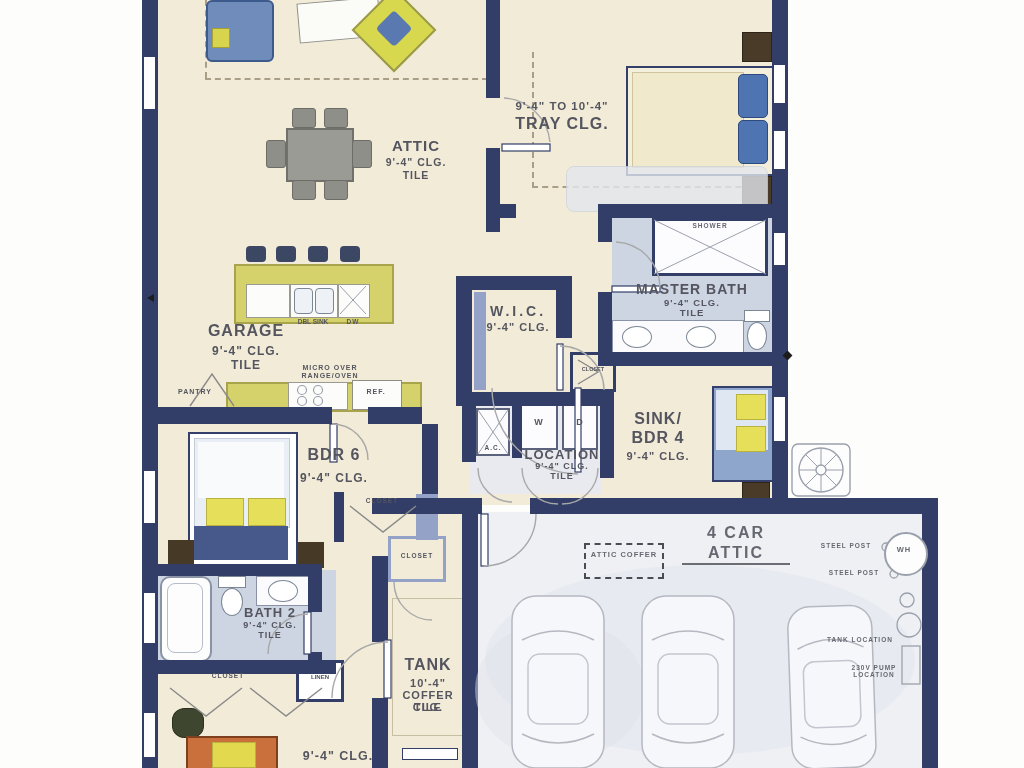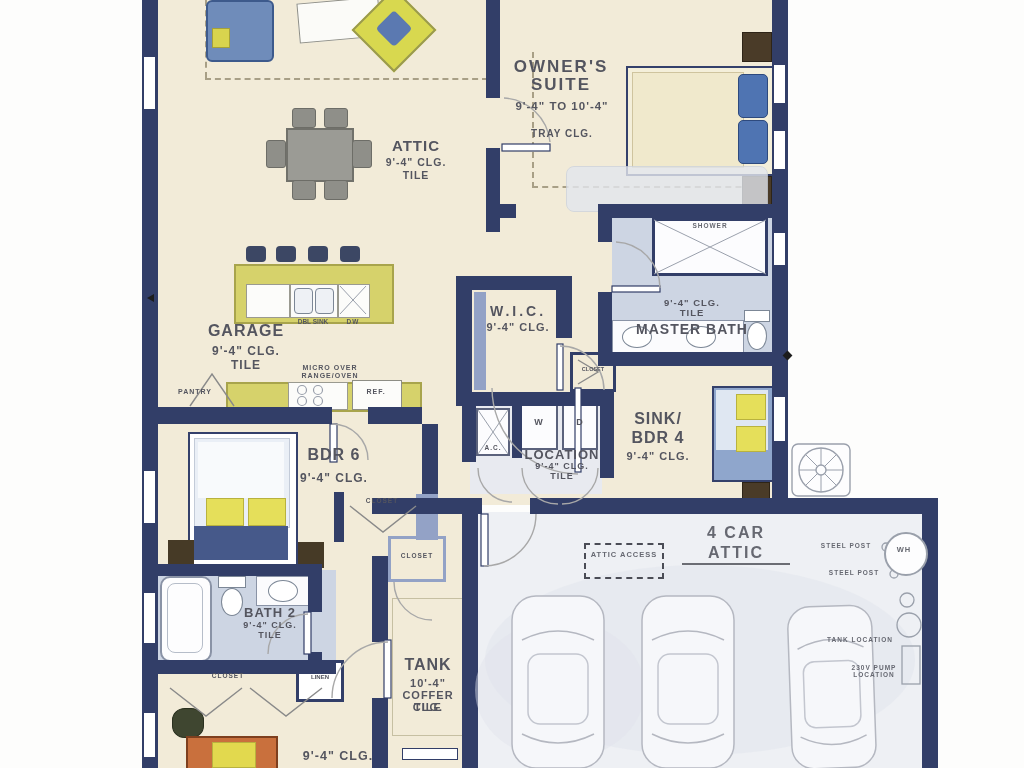--- a/index.html
+++ b/index.html
@@ -245,42 +245,41 @@
 
     <g fill="none" stroke="#9aa0ab" stroke-width="1.3">
       <circle cx="886" cy="547" r="4"></circle>
       <circle cx="894" cy="574" r="4"></circle>
       <circle cx="907" cy="600" r="7"></circle>
       <circle cx="909" cy="625" r="12"></circle>
       <rect x="902" y="646" width="18" height="38"></rect>
     </g>
   </svg>
 
-  <div class="txt" style="left:506px;top:58px;width:110px;font-size:17px;letter-spacing:2px;">OWNER'S SUITE</div>
   <div class="txt" style="left:500px;top:100px;width:124px;font-size:11.5px;">9'-4" TO 10'-4"</div>
-  <div class="txt" style="left:500px;top:115px;width:124px;font-size:10px;margin-top:14px;">TRAY CLG.</div>
+  <div class="txt" style="left:500px;top:115px;width:124px;font-size:16px;">TRAY CLG.</div>
 
   <div class="txt" style="left:380px;top:138px;width:72px;font-size:15px;">ATTIC</div>
   <div class="txt" style="left:380px;top:157px;width:72px;font-size:10.5px;">9'-4" CLG.</div>
   <div class="txt" style="left:380px;top:170px;width:72px;font-size:10.5px;">TILE</div>
 
   <div class="txt" style="left:196px;top:322px;width:100px;font-size:16px;">GARAGE</div>
   <div class="txt" style="left:200px;top:345px;width:92px;font-size:12px;">9'-4" CLG.</div>
   <div class="txt" style="left:200px;top:359px;width:92px;font-size:12px;">TILE</div>
   <div class="txt" style="left:280px;top:364px;width:100px;font-size:7px;">MICRO OVER</div>
   <div class="txt" style="left:280px;top:372px;width:100px;font-size:7px;">RANGE/OVEN</div>
   <div class="txt" style="left:168px;top:388px;width:54px;font-size:7px;">PANTRY</div>
   <div class="txt" style="left:294px;top:318px;width:38px;font-size:6.5px;letter-spacing:0;">DBL SINK</div>
   <div class="txt" style="left:338px;top:318px;width:30px;font-size:6.5px;">DW</div>
   <div class="txt" style="left:356px;top:388px;width:40px;font-size:7px;">REF.</div>
 
   <div class="txt" style="left:476px;top:304px;width:84px;font-size:14px;letter-spacing:3px;">W.I.C.</div>
   <div class="txt" style="left:472px;top:322px;width:92px;font-size:11px;">9'-4" CLG.</div>
 
-  <div class="txt" style="left:612px;top:282px;width:160px;font-size:14px;margin-top:40px;">MASTER BATH</div>
+  <div class="txt" style="left:612px;top:282px;width:160px;font-size:14px;">MASTER BATH</div>
   <div class="txt" style="left:624px;top:298px;width:136px;font-size:9.5px;">9'-4" CLG.</div>
   <div class="txt" style="left:624px;top:308px;width:136px;font-size:9.5px;">TILE</div>
   <div class="txt gray" style="left:680px;top:222px;width:60px;font-size:6.5px;">SHOWER</div>
 
   <div class="txt" style="left:614px;top:410px;width:88px;font-size:16px;">SINK/</div>
   <div class="txt" style="left:618px;top:429px;width:80px;font-size:16px;">BDR 4</div>
   <div class="txt" style="left:616px;top:451px;width:84px;font-size:11px;">9'-4" CLG.</div>
   <div class="txt" style="left:572px;top:367px;width:42px;font-size:5.5px;letter-spacing:0;">CLOSET</div>
 
   <div class="txt" style="left:514px;top:448px;width:96px;font-size:13px;">LOCATION</div>
@@ -304,21 +303,21 @@
   <div class="txt" style="left:390px;top:656px;width:76px;font-size:16px;">TANK</div>
   <div class="txt" style="left:392px;top:678px;width:72px;font-size:11px;">10'-4"</div>
   <div class="txt" style="left:386px;top:690px;width:84px;font-size:11px;">COFFER CLG.</div>
   <div class="txt" style="left:392px;top:702px;width:72px;font-size:11px;">TILE</div>
 
   <div class="txt" style="left:300px;top:726px;width:76px;font-size:17px;margin-top:40px;">BDR 2</div>
   <div class="txt" style="left:294px;top:750px;width:88px;font-size:12.5px;">9'-4" CLG.</div>
 
   <div class="txt gray" style="left:688px;top:524px;width:96px;font-size:16px;letter-spacing:2px;">4 CAR</div>
   <div class="txt gray" style="left:682px;top:544px;width:108px;font-size:16px;letter-spacing:2px;border-bottom:2px solid #6b6d74;padding-bottom:2px;">ATTIC</div>
-  <div class="txt gray" style="left:584px;top:543px;width:80px;font-size:7.5px;border:2px dashed #4a4c55;padding:6px 2px;box-sizing:border-box;height:36px;">ATTIC ACCESS</div>
+  <div class="txt gray" style="left:584px;top:543px;width:80px;font-size:7.5px;border:2px dashed #4a4c55;padding:6px 2px;box-sizing:border-box;height:36px;">ATTIC COFFER</div>
   <div class="txt gray" style="left:814px;top:542px;width:64px;font-size:6.5px;">STEEL POST</div>
   <div class="txt gray" style="left:822px;top:569px;width:64px;font-size:6.5px;">STEEL POST</div>
   <div class="txt gray" style="left:884px;top:546px;width:40px;font-size:7.5px;">WH</div>
   <div class="txt gray" style="left:818px;top:636px;width:84px;font-size:6.5px;">TANK LOCATION</div>
   <div class="txt gray" style="left:838px;top:664px;width:72px;font-size:6.5px;">230V PUMP LOCATION</div>
 
   <div class="marker" style="left:147px;top:294px;width:0;height:0;border-top:4px solid transparent;border-bottom:4px solid transparent;border-right:7px solid #1d1d1d;"></div>
   <div class="marker" style="left:784px;top:352px;width:7px;height:7px;background:#1d1d1d;transform:rotate(45deg);"></div>
 
 </div>

